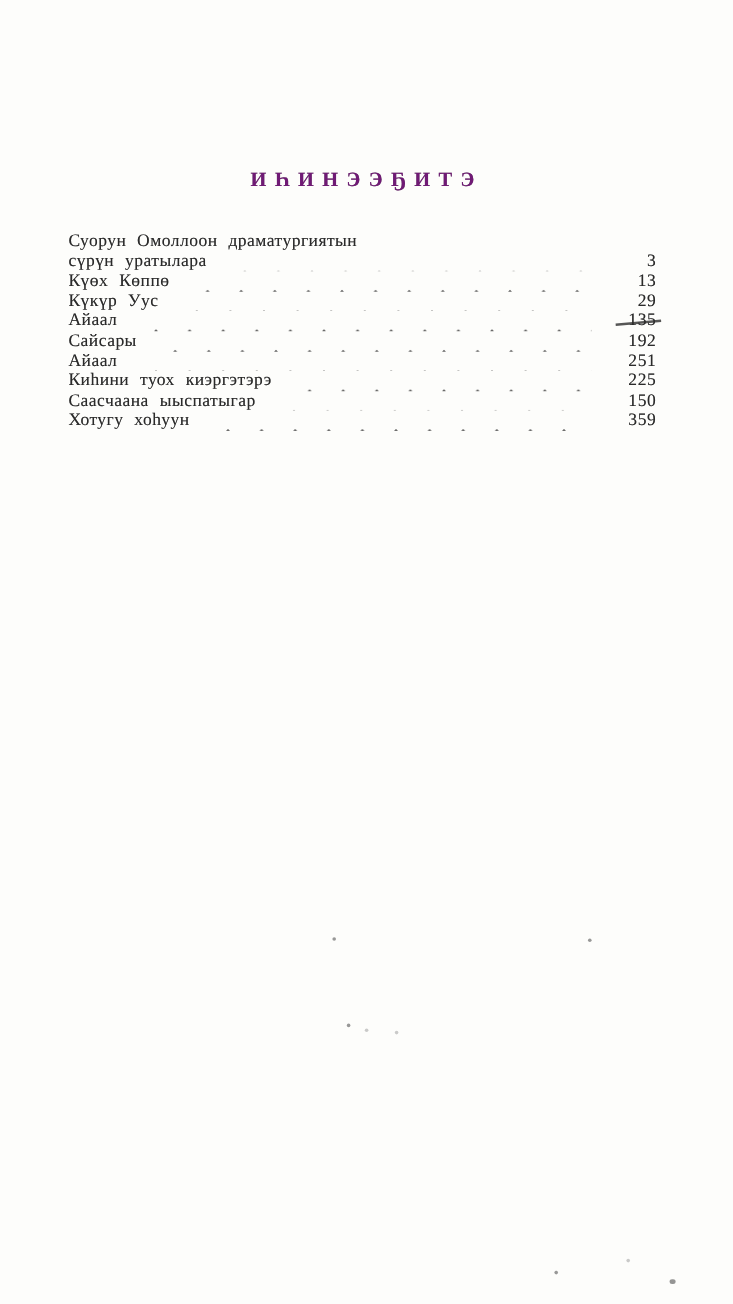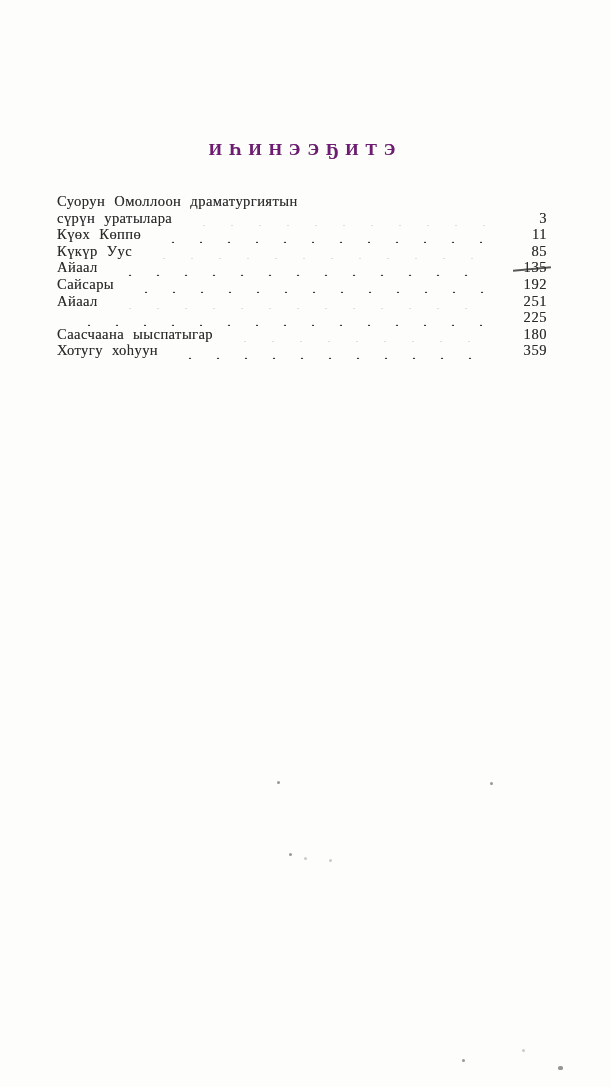--- a/index.html
+++ b/index.html
@@ -104,50 +104,51 @@
         <span class="num"></span>
       </div>
       <div class="row">
         <span class="t">сүрүн уратылара</span>
         <span class="leader"></span>
         <span class="num">3</span>
       </div>
       <div class="row">
         <span class="t">Күөх Көппө</span>
         <span class="leader"></span>
-        <span class="num">11</span>
+        <span class="num">13</span>
       </div>
       <div class="row">
         <span class="t">Күкүр Уус</span>
         <span class="leader"></span>
-        <span class="num">85</span>
+        <span class="num">29</span>
       </div>
       <div class="row">
         <span class="t">Айаал</span>
         <span class="leader"></span>
         <span class="num strike">135</span>
       </div>
       <div class="row">
         <span class="t">Сайсары</span>
         <span class="leader"></span>
         <span class="num">192</span>
       </div>
       <div class="row">
         <span class="t">Айаал</span>
         <span class="leader"></span>
         <span class="num">251</span>
       </div>
       <div class="row">
+        <span class="t">Киһини туох киэргэтэрэ</span>
         <span class="leader"></span>
         <span class="num">225</span>
       </div>
       <div class="row">
         <span class="t">Саасчаана ыыспатыгар</span>
         <span class="leader"></span>
-        <span class="num">180</span>
+        <span class="num">150</span>
       </div>
       <div class="row">
         <span class="t">Хотугу хоһуун</span>
         <span class="leader"></span>
         <span class="num">359</span>
       </div>
     </div>
 
   <div class="speck" style="left:277px; top:781px;"></div>
   <div class="speck" style="left:490px; top:782px;"></div>

